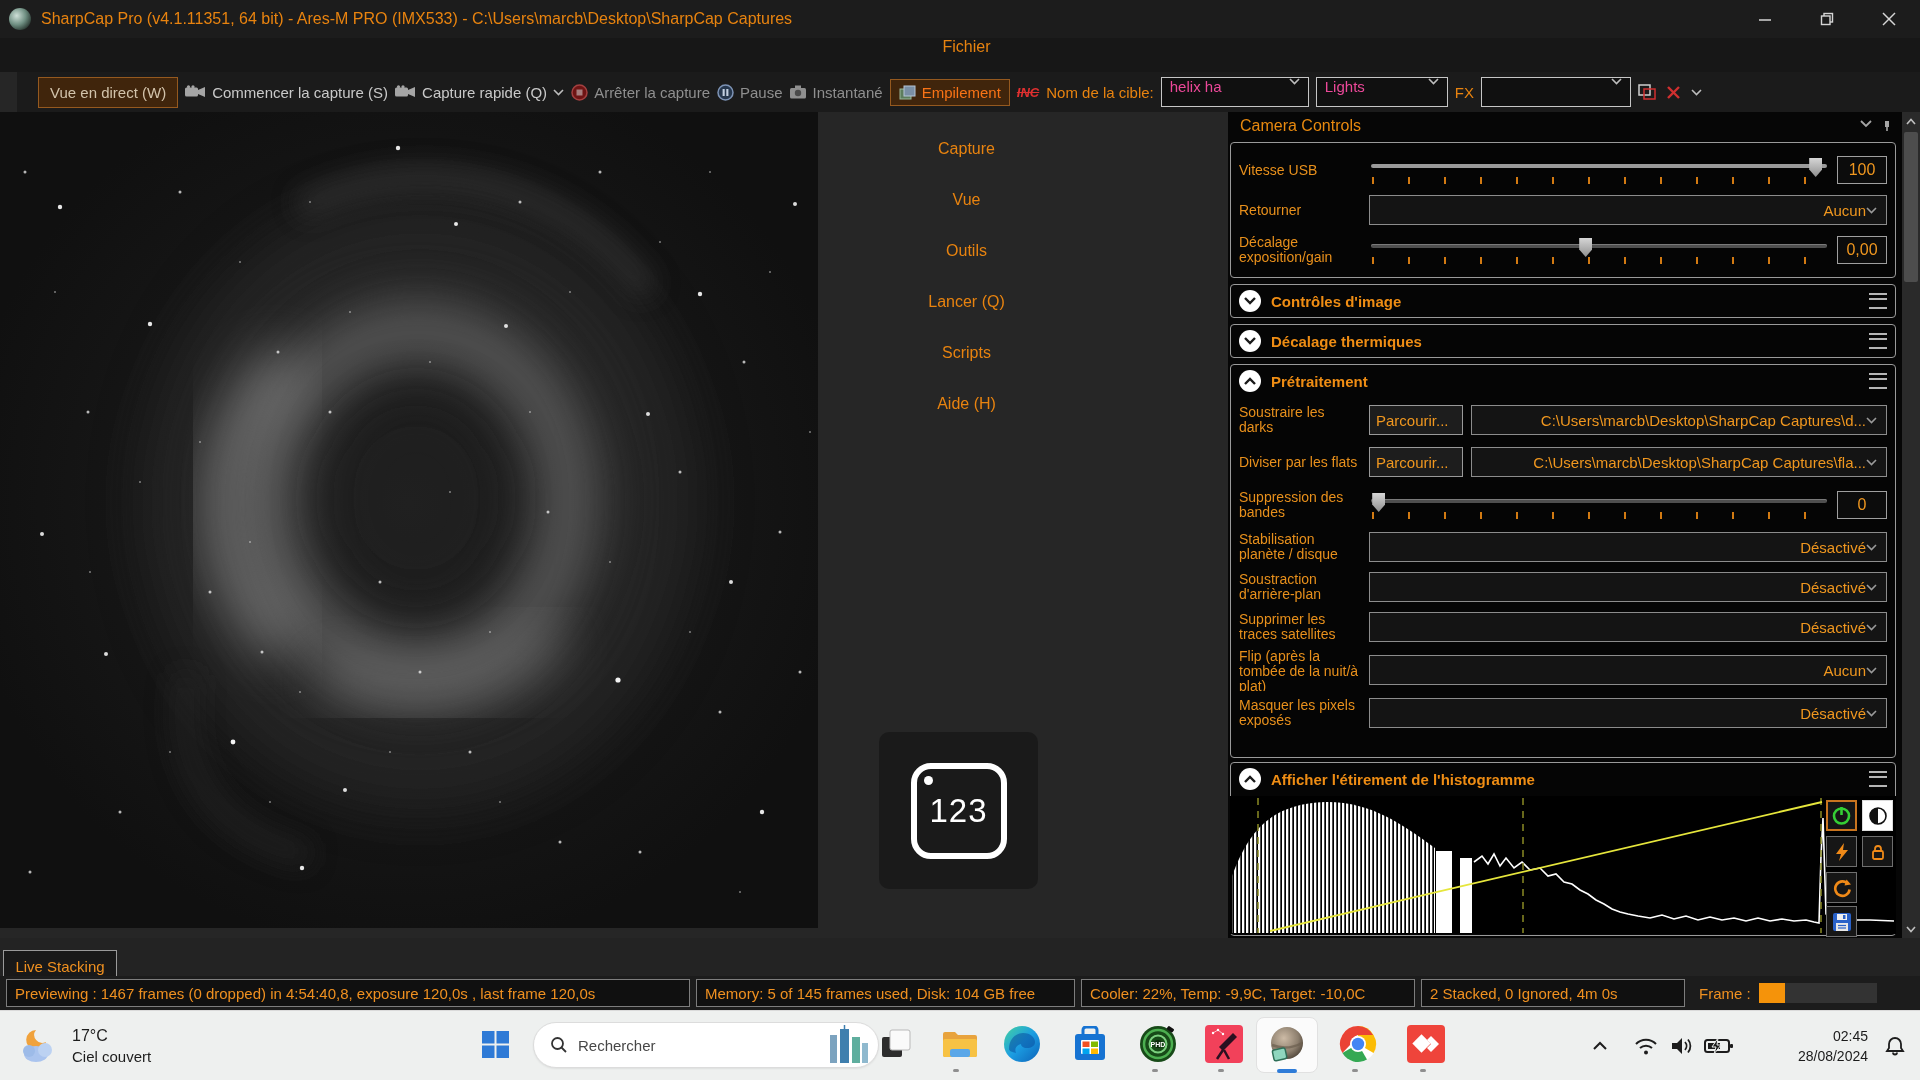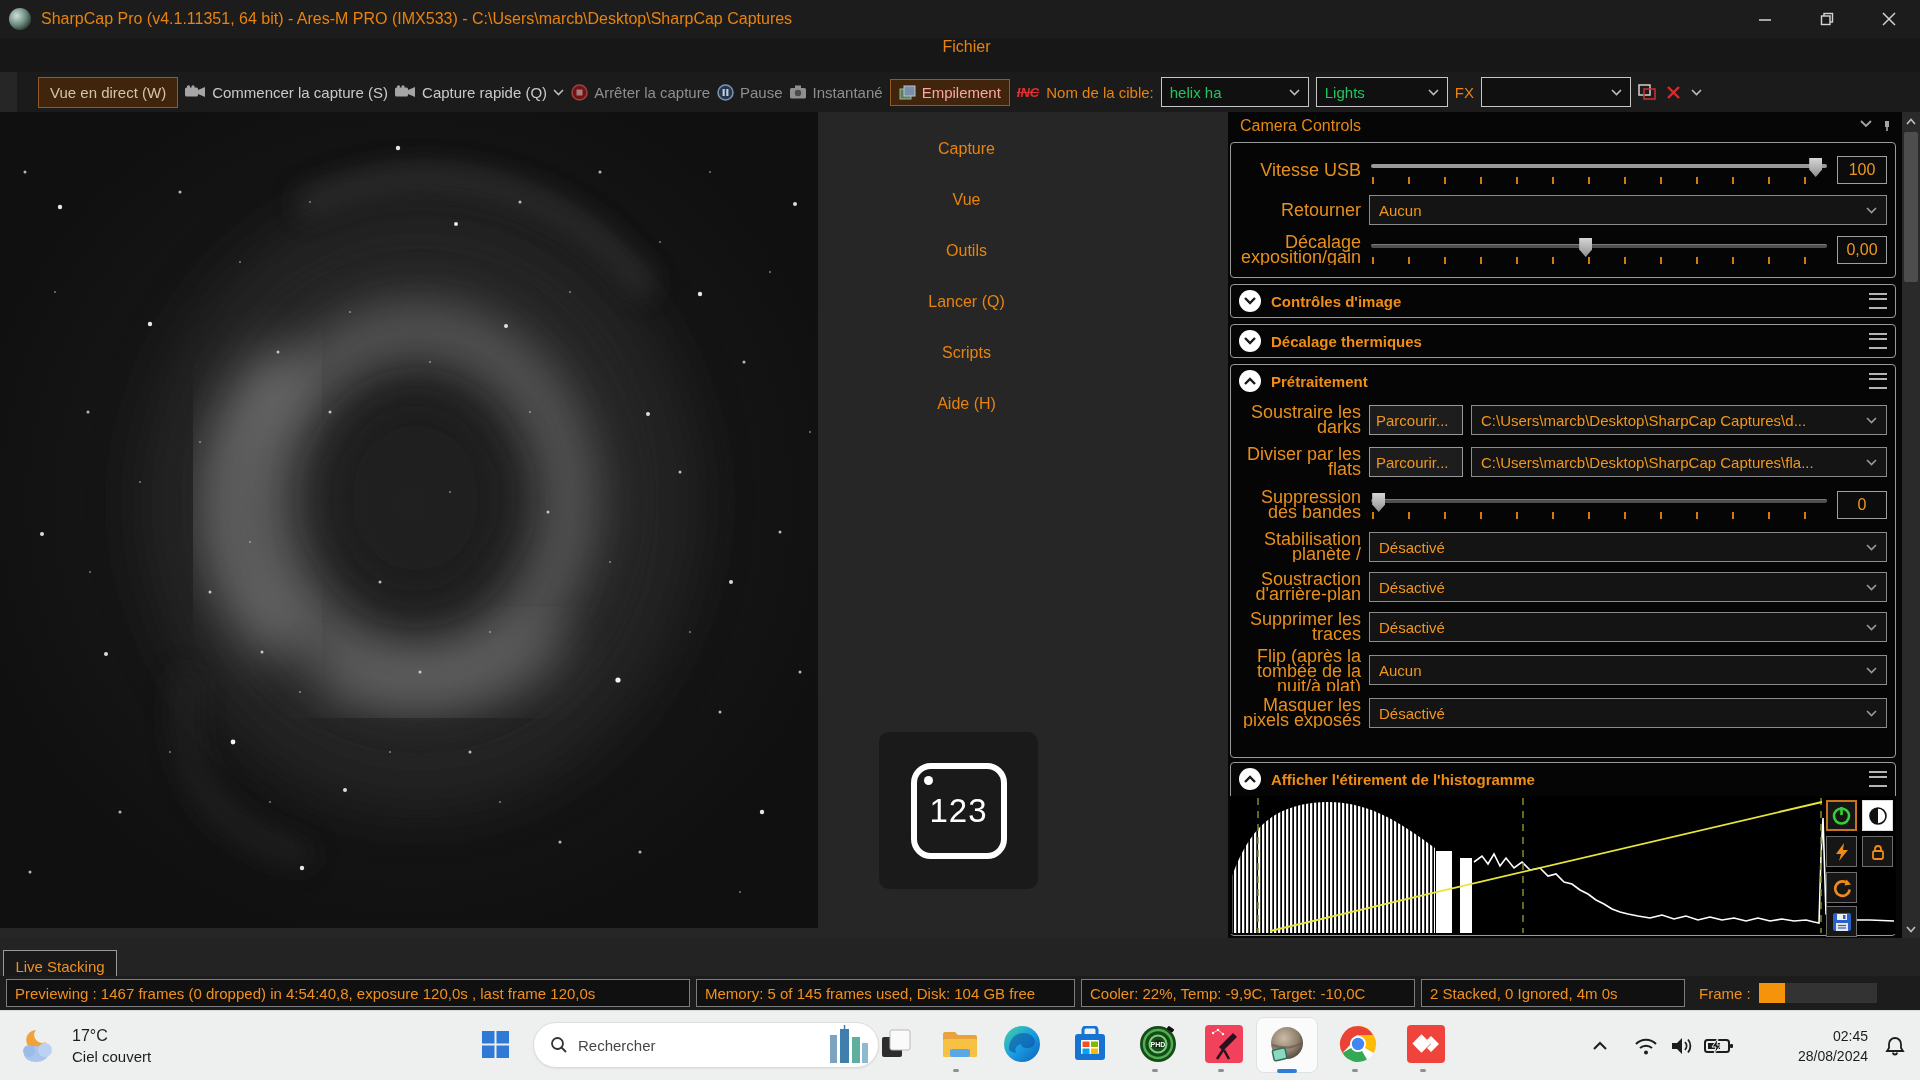--- a/index.html
+++ b/index.html
@@ -14,43 +14,43 @@
   .win-btn{width:62px;height:38px;display:flex;align-items:center;justify-content:center;}
   .win-btn svg{display:block;}
   
   .menubar{position:absolute;left:0;top:38px;width:1920px;height:34px;background:#171717;display:flex;align-items:center;gap:33px;padding-left:13px;box-sizing:border-box;flex-direction:column;}
   .menu-item{color:#e8830f;font-size:16px;white-space:nowrap;}
   
   .toolbar{position:absolute;left:17px;top:72px;width:1920px;height:40px;background:#1b1b1b;display:flex;align-items:center;padding-left:21px;box-sizing:border-box;gap:7px;font-size:15px;color:#c9c9c9;}
   .tb-group{display:flex;align-items:center;gap:6px;white-space:nowrap;}
   .tb-dis{color:#8f8f8f;}
   .tb-btn-live{background:#40250c;border:1px solid #95591f;color:#d2c3ab;padding:6px 11px;white-space:nowrap;}
-  .tb-btn-stack{background:#40250c;border:1px solid #95591f;color:#fca5a5;padding:4px 8px;display:flex;align-items:center;gap:6px;white-space:nowrap;}
-  .tb-select{height:30px;background:#101010;border:1px solid #c6c6c6;color:#22c55e;display:flex;align-items:center;justify-content:space-between;padding:0 8px;box-sizing:border-box;}
+  .tb-btn-stack{background:#40250c;border:1px solid #95591f;color:#f97316;padding:4px 8px;display:flex;align-items:center;gap:6px;white-space:nowrap;}
+  .tb-select{height:30px;background:#101010;border:1px solid #c6c6c6;color:#ec4899;display:flex;justify-content:space-between;padding:0 8px;box-sizing:border-box;}
   .lbl-orange{color:#e8830f;white-space:nowrap;}
   .chev{flex:0 0 auto;}
   .inc-icon{color:#e03030;font-size:13px;font-weight:bold;font-style:italic;text-decoration:line-through;}
   
   .viewport{position:absolute;left:0;top:112px;width:818px;height:816px;background:#121212;overflow:hidden;}
   
   .numpad-overlay{position:absolute;left:879px;top:732px;width:159px;height:157px;background:rgba(26,26,26,.96);border-radius:10px;display:flex;align-items:center;justify-content:center;}
   .numpad-box{position:relative;width:84px;height:84px;border:6px solid #fff;border-radius:20px;display:flex;align-items:center;justify-content:center;}
   .numpad-box .dot{position:absolute;left:7px;top:7px;width:9px;height:9px;border-radius:50%;background:#fff;}
   .numpad-box .txt{color:#fff;font-size:33px;letter-spacing:1px;}
   
   .panel{position:absolute;left:1228px;top:112px;width:674px;height:826px;background:#060606;}
   .p-header{position:absolute;left:0;top:0;width:100%;height:28px;display:flex;align-items:center;}
   .p-title{color:#e8890f;font-size:16px;margin-left:12px;flex:1;}
   .p-hicons{display:flex;gap:10px;margin-right:10px;}
   .box{position:absolute;left:2px;width:666px;border:1px solid #9a9a9a;border-radius:4px;background:#050505;box-sizing:border-box;}
   .row{display:grid;align-items:center;column-gap:8px;margin:5px 8px;}
   .row-slider{grid-template-columns:122px 1fr 50px;height:36px;}
   .row-select{grid-template-columns:122px 1fr;height:34px;}
-  .plabel{color:#e8901c;font-size:18px;line-height:15px;text-align:right;}
-  .sel{height:30px;background:#141414;border:1px solid #8c8c8c;display:flex;align-items:center;justify-content:space-between;padding:0 9px;color:#f0971f;font-size:15px;box-sizing:border-box;}
+  .plabel{color:#e8901c;font-size:14px;line-height:15px;}
+  .sel{height:30px;background:#141414;border:1px solid #8c8c8c;display:flex;align-items:center;justify-content:flex-end;padding:0 9px;color:#f0971f;font-size:15px;box-sizing:border-box;}
   .vbox{height:28px;background:#0c0c0c;border:1px solid #9f9f9f;color:#f0971f;font-size:16px;display:flex;align-items:center;justify-content:center;box-sizing:border-box;}
   .browse{height:30px;background:#1d1d1d;border:1px solid #999;color:#f0971f;font-size:15px;padding:0 6px;box-sizing:border-box;display:flex;align-items:center;font-family:"Liberation Sans",sans-serif;}
   .slider{position:relative;height:30px;}
   .track{position:absolute;left:2px;right:2px;top:9px;height:4px;background:#9a9a9a;border-radius:2px;}
   .track.dark{background:#4f4f4f;box-shadow:inset 0 1px 0 #7a7a7a;}
   .thumb{position:absolute;top:3px;width:13px;height:19px;margin-left:-6px;background:linear-gradient(#d6d6d6,#8f8f8f);clip-path:polygon(0 0,100% 0,100% 60%,50% 100%,0 60%);}
   .ticks{position:absolute;left:3px;right:2px;bottom:1px;height:7px;background:repeating-linear-gradient(90deg,#d27a12 0 2px,transparent 2px 36px);}
   .sec-head{height:32px;display:flex;align-items:center;gap:10px;padding:0 8px;justify-content:center;}
   .cicon{width:22px;height:22px;border-radius:50%;background:#fff;display:flex;align-items:center;justify-content:center;flex:0 0 auto;}
   .sec-title{color:#ef8d14;font-size:15px;font-weight:bold;flex:1;}

